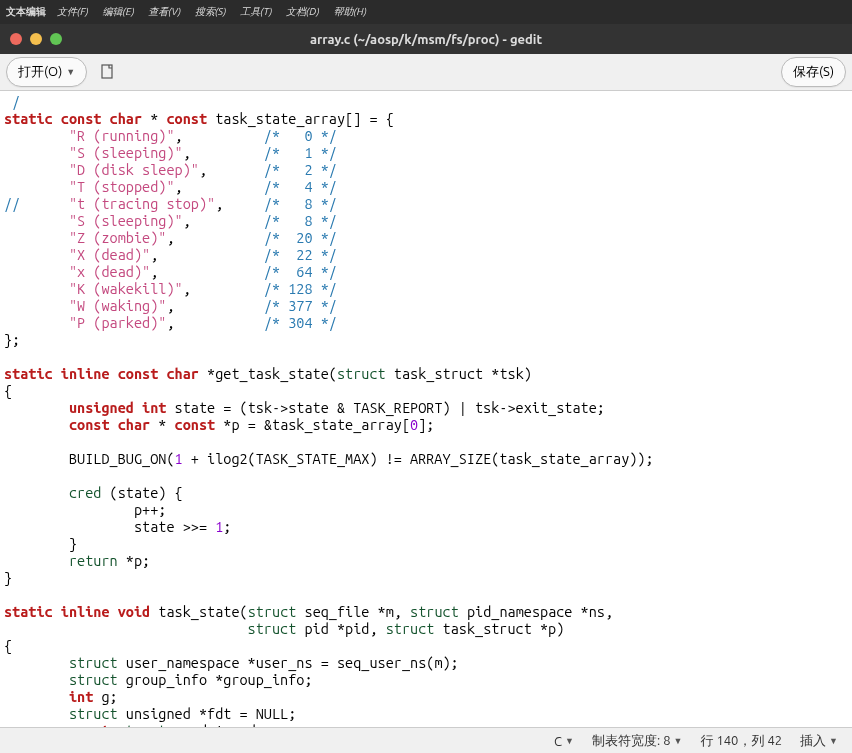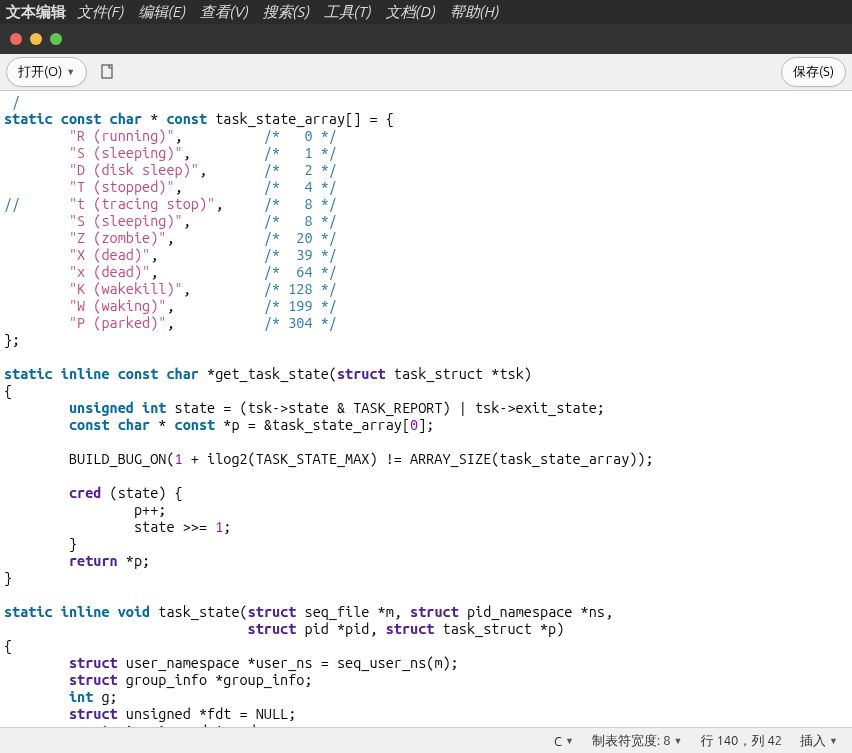--- a/index.html
+++ b/index.html
@@ -1,29 +1,29 @@
 <!DOCTYPE html>
 <html><head>
 <meta charset="utf-8">
 <style>
 * { margin:0; padding:0; box-sizing:border-box; }
 body { width:852px; height:753px; font-family:"Ubuntu","Noto Sans",sans-serif; font-size:13px; background:#fff; overflow:hidden; }
-.menubar { background:#2b2b2b; color:#ddd; height:24px; display:flex; align-items:center; padding:0 6px; font-size:15px; }
+.menubar { background:#2b2b2b; color:#ddd; height:24px; display:flex; align-items:center; padding:0 6px; font-size:10px; }
 .menubar .app { font-weight:bold; margin-right:4px; }
 .menubar .mi { padding:0 7px; cursor:default;font-style:italic; }
 .titlebar { background:#333; color:#ddd; height:30px; display:flex; align-items:center; position:relative; }
 .dots { display:flex; gap:8px; margin-left:10px; }
 .dot { width:12px; height:12px; border-radius:50%; }
 .title { position:absolute; left:50%; transform:translateX(-50%); font-weight:bold; font-size:13px; }
 .toolbar { background:#f0f0f0; border-bottom:1px solid #ccc; height:37px; display:flex; align-items:center; padding:0 6px; }
 .btn { background:#fafafa; border:1px solid #bbb; border-radius:15px; padding:5px 11px; font-size:13px; display:flex; align-items:center; gap:4px; box-shadow:0 1px 1px rgba(0,0,0,0.05); }
 .btn.save { margin-left:auto; }
 .newtab { width:30px; height:32px; display:flex; align-items:center; justify-content:center; margin-left:6px; }
 .editor { font-family:"Ubuntu Mono","DejaVu Sans Mono",monospace; font-size:14.5px; line-height:17px; padding:2px 4px 0 4px; white-space:pre; background:#fff; height:640px; overflow:hidden; }
-.c-def{color:#0369a1;font-weight:bold;margin-top:48px;} .c-str{color:#c4497f;} .c-cmt{color:#2a7ab0;} .c-num{color:#8a00cc;} .c-kw{color:#4c1d95;font-weight:bold;}
+.c-def{color:#b91c1c;font-weight:bold;margin-top:48px;} .c-str{color:#c4497f;} .c-cmt{color:#2a7ab0;} .c-num{color:#8a00cc;} .c-kw{color:#14532d;font-weight:normal;}
 .status { position:absolute; bottom:0; left:0; right:0; background:#f0f0f0; border-top:1px solid #ccc; height:26px; display:flex; align-items:center; justify-content:flex-end; gap:18px; padding:0 14px; font-size:13px; color:#333; }
 .status .sel { display:flex; align-items:center; gap:3px; }
 .chev{font-size:9px;color:#555;}
 </style>
 </head>
 <body>
 
 <div class="menubar">
   <span class="app">文本编辑</span>
   <span class="mi">文件(F)</span>
@@ -34,20 +34,21 @@
   <span class="mi">文档(D)</span>
   <span class="mi">帮助(H)</span>
 </div>
 
 <div class="titlebar">
   <div class="dots">
     <div class="dot" style="background:#ed6a5e"></div>
     <div class="dot" style="background:#f4bf4e"></div>
     <div class="dot" style="background:#61c554"></div>
   </div>
+  <div class="title">array.c (~/aosp/k/msm/fs/proc) - gedit</div>
 </div>
 
 <div class="toolbar">
   <div class="btn">
     <span>打开(O)</span>
     <span class="chev">▼</span>
   </div>
   <div class="newtab">
     <svg width="16" height="16" viewBox="0 0 16 16">
         <rect x="2" y="1" width="10" height="13" fill="none" stroke="#555" stroke-width="1.2"></rect>
@@ -61,24 +62,24 @@
 
 <div class="editor"><span class="c-cmt"> /</span>
 <span class="c-def">static</span> <span class="c-def">const</span> <span class="c-def">char</span><span> * </span><span class="c-def">const</span><span> task_state_array[] = {</span>
         <span class="c-str">"R (running)"</span>,          <span class="c-cmt">/*   0 */</span>
         <span class="c-str">"S (sleeping)"</span>,         <span class="c-cmt">/*   1 */</span>
         <span class="c-str">"D (disk sleep)"</span>,       <span class="c-cmt">/*   2 */</span>
         <span class="c-str">"T (stopped)"</span>,          <span class="c-cmt">/*   4 */</span>
 <span class="c-cmt">//</span>      <span class="c-str">"t (tracing stop)"</span>,     <span class="c-cmt">/*   8 */</span>
         <span class="c-str">"S (sleeping)"</span>,         <span class="c-cmt">/*   8 */</span>
         <span class="c-str">"Z (zombie)"</span>,           <span class="c-cmt">/*  20 */</span>
-        <span class="c-str">"X (dead)"</span>,             <span class="c-cmt">/*  39 */</span>
+        <span class="c-str">"X (dead)"</span>,             <span class="c-cmt">/*  22 */</span>
         <span class="c-str">"x (dead)"</span>,             <span class="c-cmt">/*  64 */</span>
         <span class="c-str">"K (wakekill)"</span>,         <span class="c-cmt">/* 128 */</span>
-        <span class="c-str">"W (waking)"</span>,           <span class="c-cmt">/* 199 */</span>
+        <span class="c-str">"W (waking)"</span>,           <span class="c-cmt">/* 377 */</span>
         <span class="c-str">"P (parked)"</span>,           <span class="c-cmt">/* 304 */</span>
 <span>};</span>
 
 <span class="c-def">static</span> <span class="c-def">inline</span> <span class="c-def">const</span> <span class="c-def">char</span><span> *get_task_state(</span><span class="c-kw">struct</span><span> task_struct *tsk)</span>
 <span>{</span>
         <span class="c-def">unsigned</span> <span class="c-def">int</span><span> state = (tsk-&gt;state &amp; TASK_REPORT) | tsk-&gt;exit_state;</span>
         <span class="c-def">const</span> <span class="c-def">char</span><span> * </span><span class="c-def">const</span><span> *p = &amp;task_state_array[</span><span class="c-num">0</span><span>];</span>
 
 <span>        BUILD_BUG_ON(</span><span class="c-num">1</span><span> + ilog2(TASK_STATE_MAX) != ARRAY_SIZE(task_state_array));</span>
 

